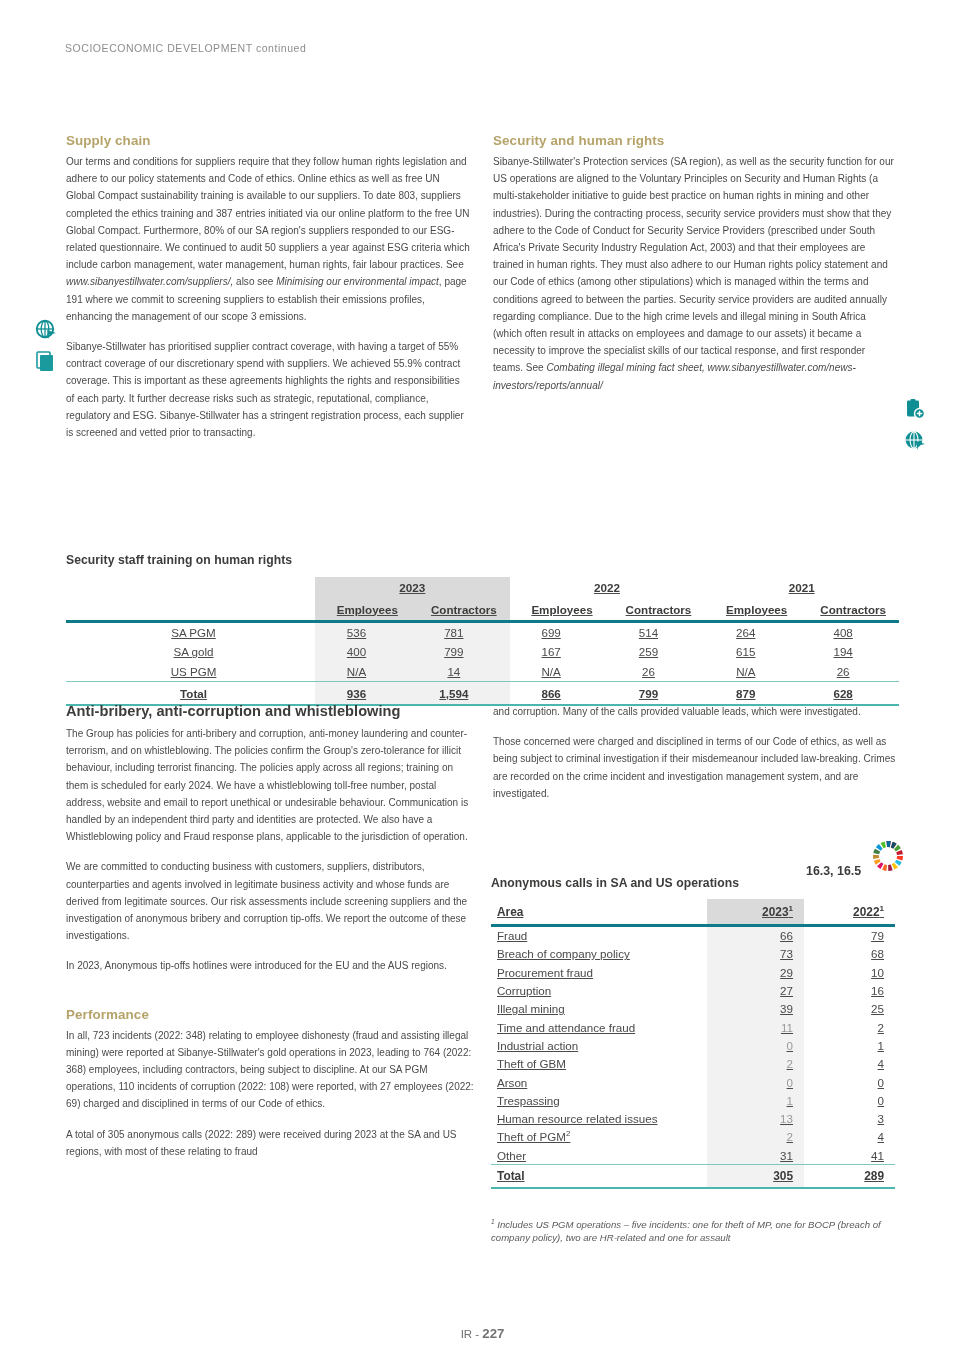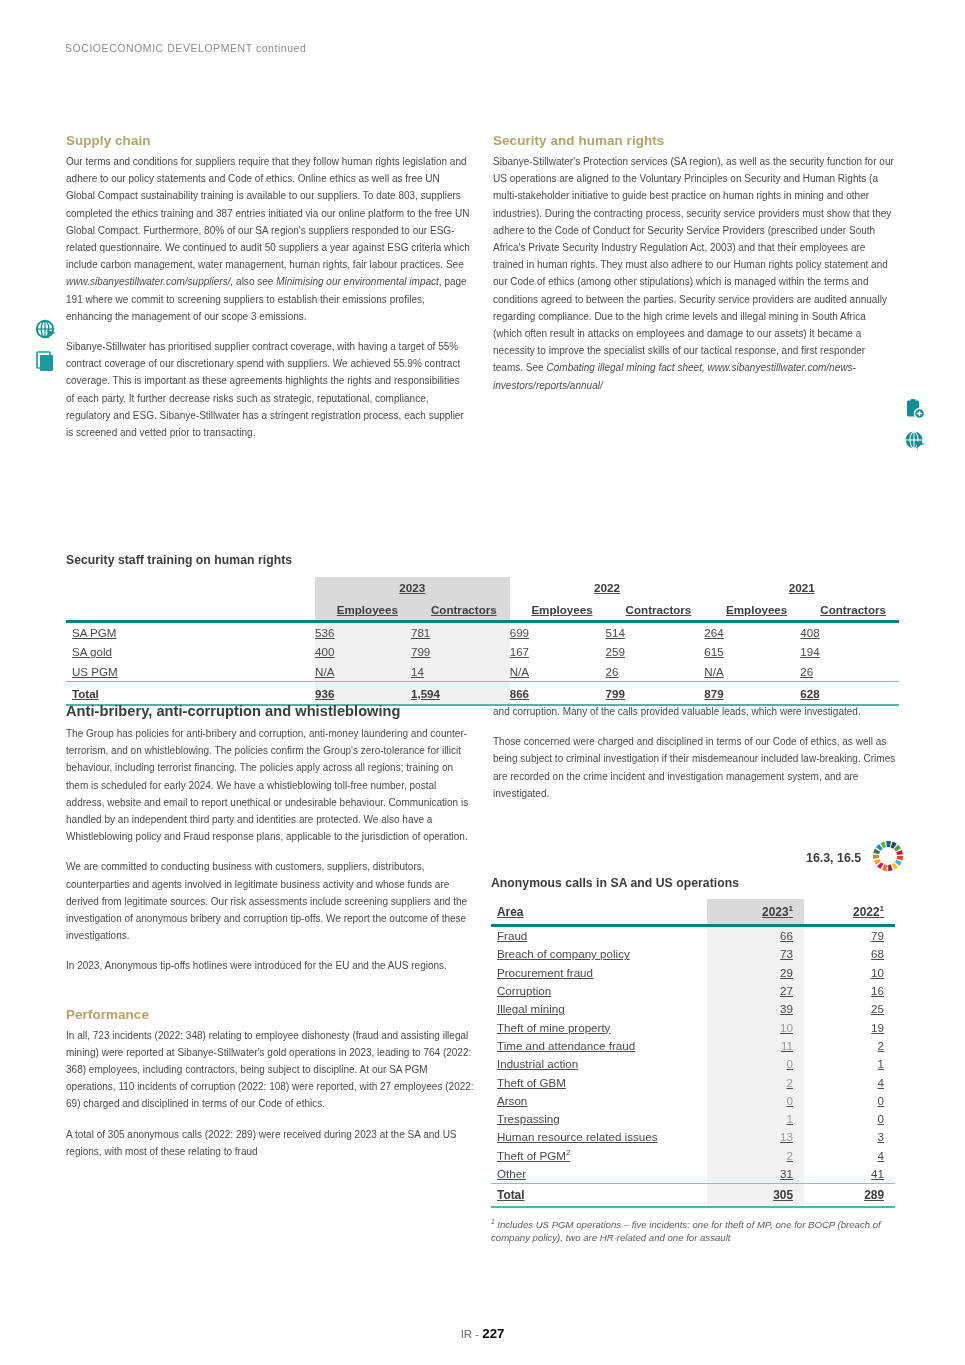--- a/index.html
+++ b/index.html
@@ -109,22 +109,22 @@
   }
 
   
   #sec-table-wrap {
     position: absolute;
     left: 66px;
     top: 553px;
     width: 833px;
   }
   #sec-table { width: 833px; margin-top: 10px; }
-  #sec-table .lbl { text-align: left; padding-left: 6px; }
-  #sec-table .num { text-align: left; padding-right: 13px; }
+  #sec-table .lbl { text-align: center; padding-left: 6px; }
+  #sec-table .num { text-align: center; padding-right: 13px; }
   #sec-table .yr-head {
     text-align: center;
     font-weight: bold;
     font-size: 11.7px;
     color: #3c3c3b;
     height: 21px;
   }
   #sec-table .yr-head.y2023 { background: #dadada; }
   #sec-table .sub-head {
     text-align: right;
@@ -205,42 +205,42 @@
     font-style: italic;
     color: #5a5a59;
   }
 
   
   .sdg-row {
     position: absolute;
     left: 806px;
     top: 838px;
     display: flex;
-    align-items: center;
+    align-items: flex-end;
     gap: 9px;
   }
   .sdg-nums {
     font-size: 12.4px;
     font-weight: bold;
     color: #3c3c3b;
   }
 
   
   .footer {
     position: absolute;
     left: 0;
     top: 1326px;
     width: 965px;
     text-align: center;
     font-size: 11.5px;
     color: #6d6d6c;
   }
   .footer .pg {
     font-weight: bold;
-    color: #000000;
+    color: #737373;
     font-size: 13.2px;
   }
 </style>
 </head>
 <body>
 
 <div class="page">
 
   <div class="running-head">SOCIOECONOMIC DEVELOPMENT continued</div>
 
@@ -477,25 +477,20 @@
             <td class="area">Corruption</td>
             <td class="num hl">27</td>
             <td class="num">16</td>
           </tr>
           <tr class="data">
             <td class="area">Illegal mining</td>
             <td class="num hl">39</td>
             <td class="num">25</td>
           </tr>
           <tr class="data">
-            <td class="area">Theft of mine property</td>
-            <td class="num hl dim">10</td>
-            <td class="num">19</td>
-          </tr>
-          <tr class="data">
             <td class="area">Time and attendance fraud</td>
             <td class="num hl dim">11</td>
             <td class="num">2</td>
           </tr>
           <tr class="data">
             <td class="area">Industrial action</td>
             <td class="num hl dim">0</td>
             <td class="num">1</td>
           </tr>
           <tr class="data">

